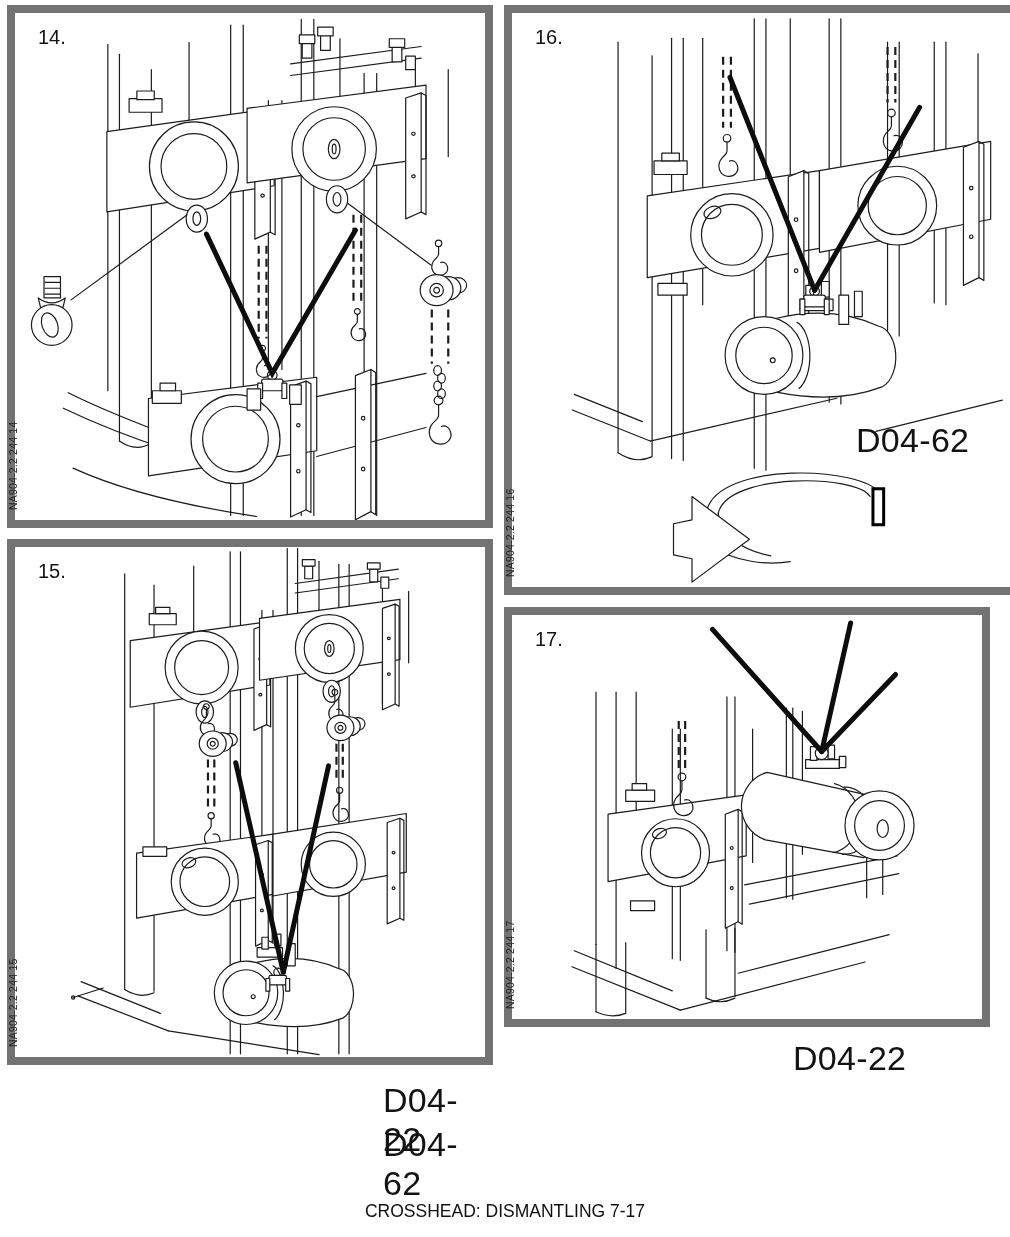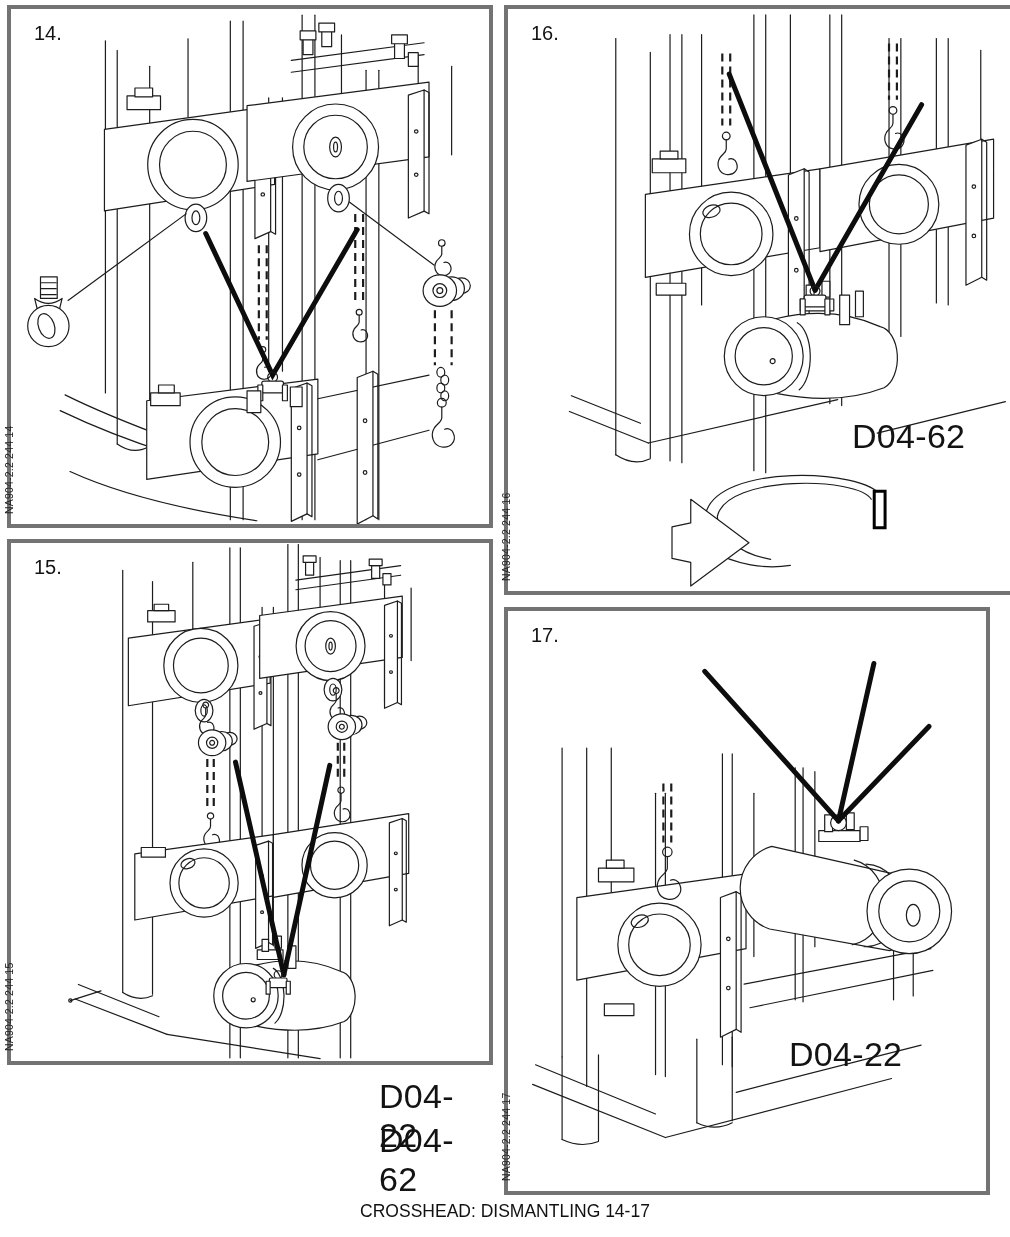--- a/index.html
+++ b/index.html
@@ -1,24 +1,24 @@
 <!DOCTYPE html>
 <html><head>
 <meta charset="utf-8">
 <style>
   html,body{margin:0;padding:0;}
   body{
     width:1010px;height:1237px;position:relative;background:#fff;
     font-family:"Liberation Sans",sans-serif;color:#111;overflow:hidden;
   }
-  .panel{position:absolute;border:4px solid #737373;background:#fff;box-sizing:border-box;}
+  .panel{position:absolute;border:8px solid #737373;background:#fff;box-sizing:border-box;}
   #p14{left:7px;top:5px;width:486px;height:523px;}
   #p16{left:504px;top:5px;width:555px;height:590px;}
   #p15{left:7px;top:539px;width:486px;height:526px;}
-  #p17{left:504px;top:607px;width:486px;height:588px;}
+  #p17{left:504px;top:607px;width:486px;height:420px;}
   .pnum{position:absolute;top:13px;left:23px;font-size:20px;color:#131313;}
   .ref{
     position:absolute;left:4px;bottom:10px;font-size:10.5px;white-space:nowrap;
     transform-origin:0 100%;transform:rotate(-90deg);letter-spacing:.2px;color:#222;
   }
   .plabel{position:absolute;font-size:34px;color:#131313;letter-spacing:.3px;}
   .caption{position:absolute;top:1201px;left:0;width:1010px;text-align:center;font-size:17.5px;color:#111;}
   svg.fig{position:absolute;left:0;top:0;width:100%;height:100%;display:block;}
   svg *{vector-effect:non-scaling-stroke;}
   .ln{fill:none;stroke:#1c1c1c;stroke-width:1.2;stroke-linecap:round;stroke-linejoin:round;}
@@ -419,13 +419,13 @@
       <path class="sling" d="M336,170 L200,18"></path>
       <path class="sling" d="M336,170 L372,10"></path>
       <path class="sling" d="M336,170 L428,74"></path>
     </g>
   </svg>
   <span class="pnum">17.</span>
   <span class="ref">NA904-2.2 244 17</span>
   <span class="plabel" style="left:281px;top:424px;">D04-22</span>
 </section>
 
-<div class="caption">CROSSHEAD: DISMANTLING 14-17</div>
+<div class="caption">CROSSHEAD: DISMANTLING 7-17</div>
 
 </body></html>

